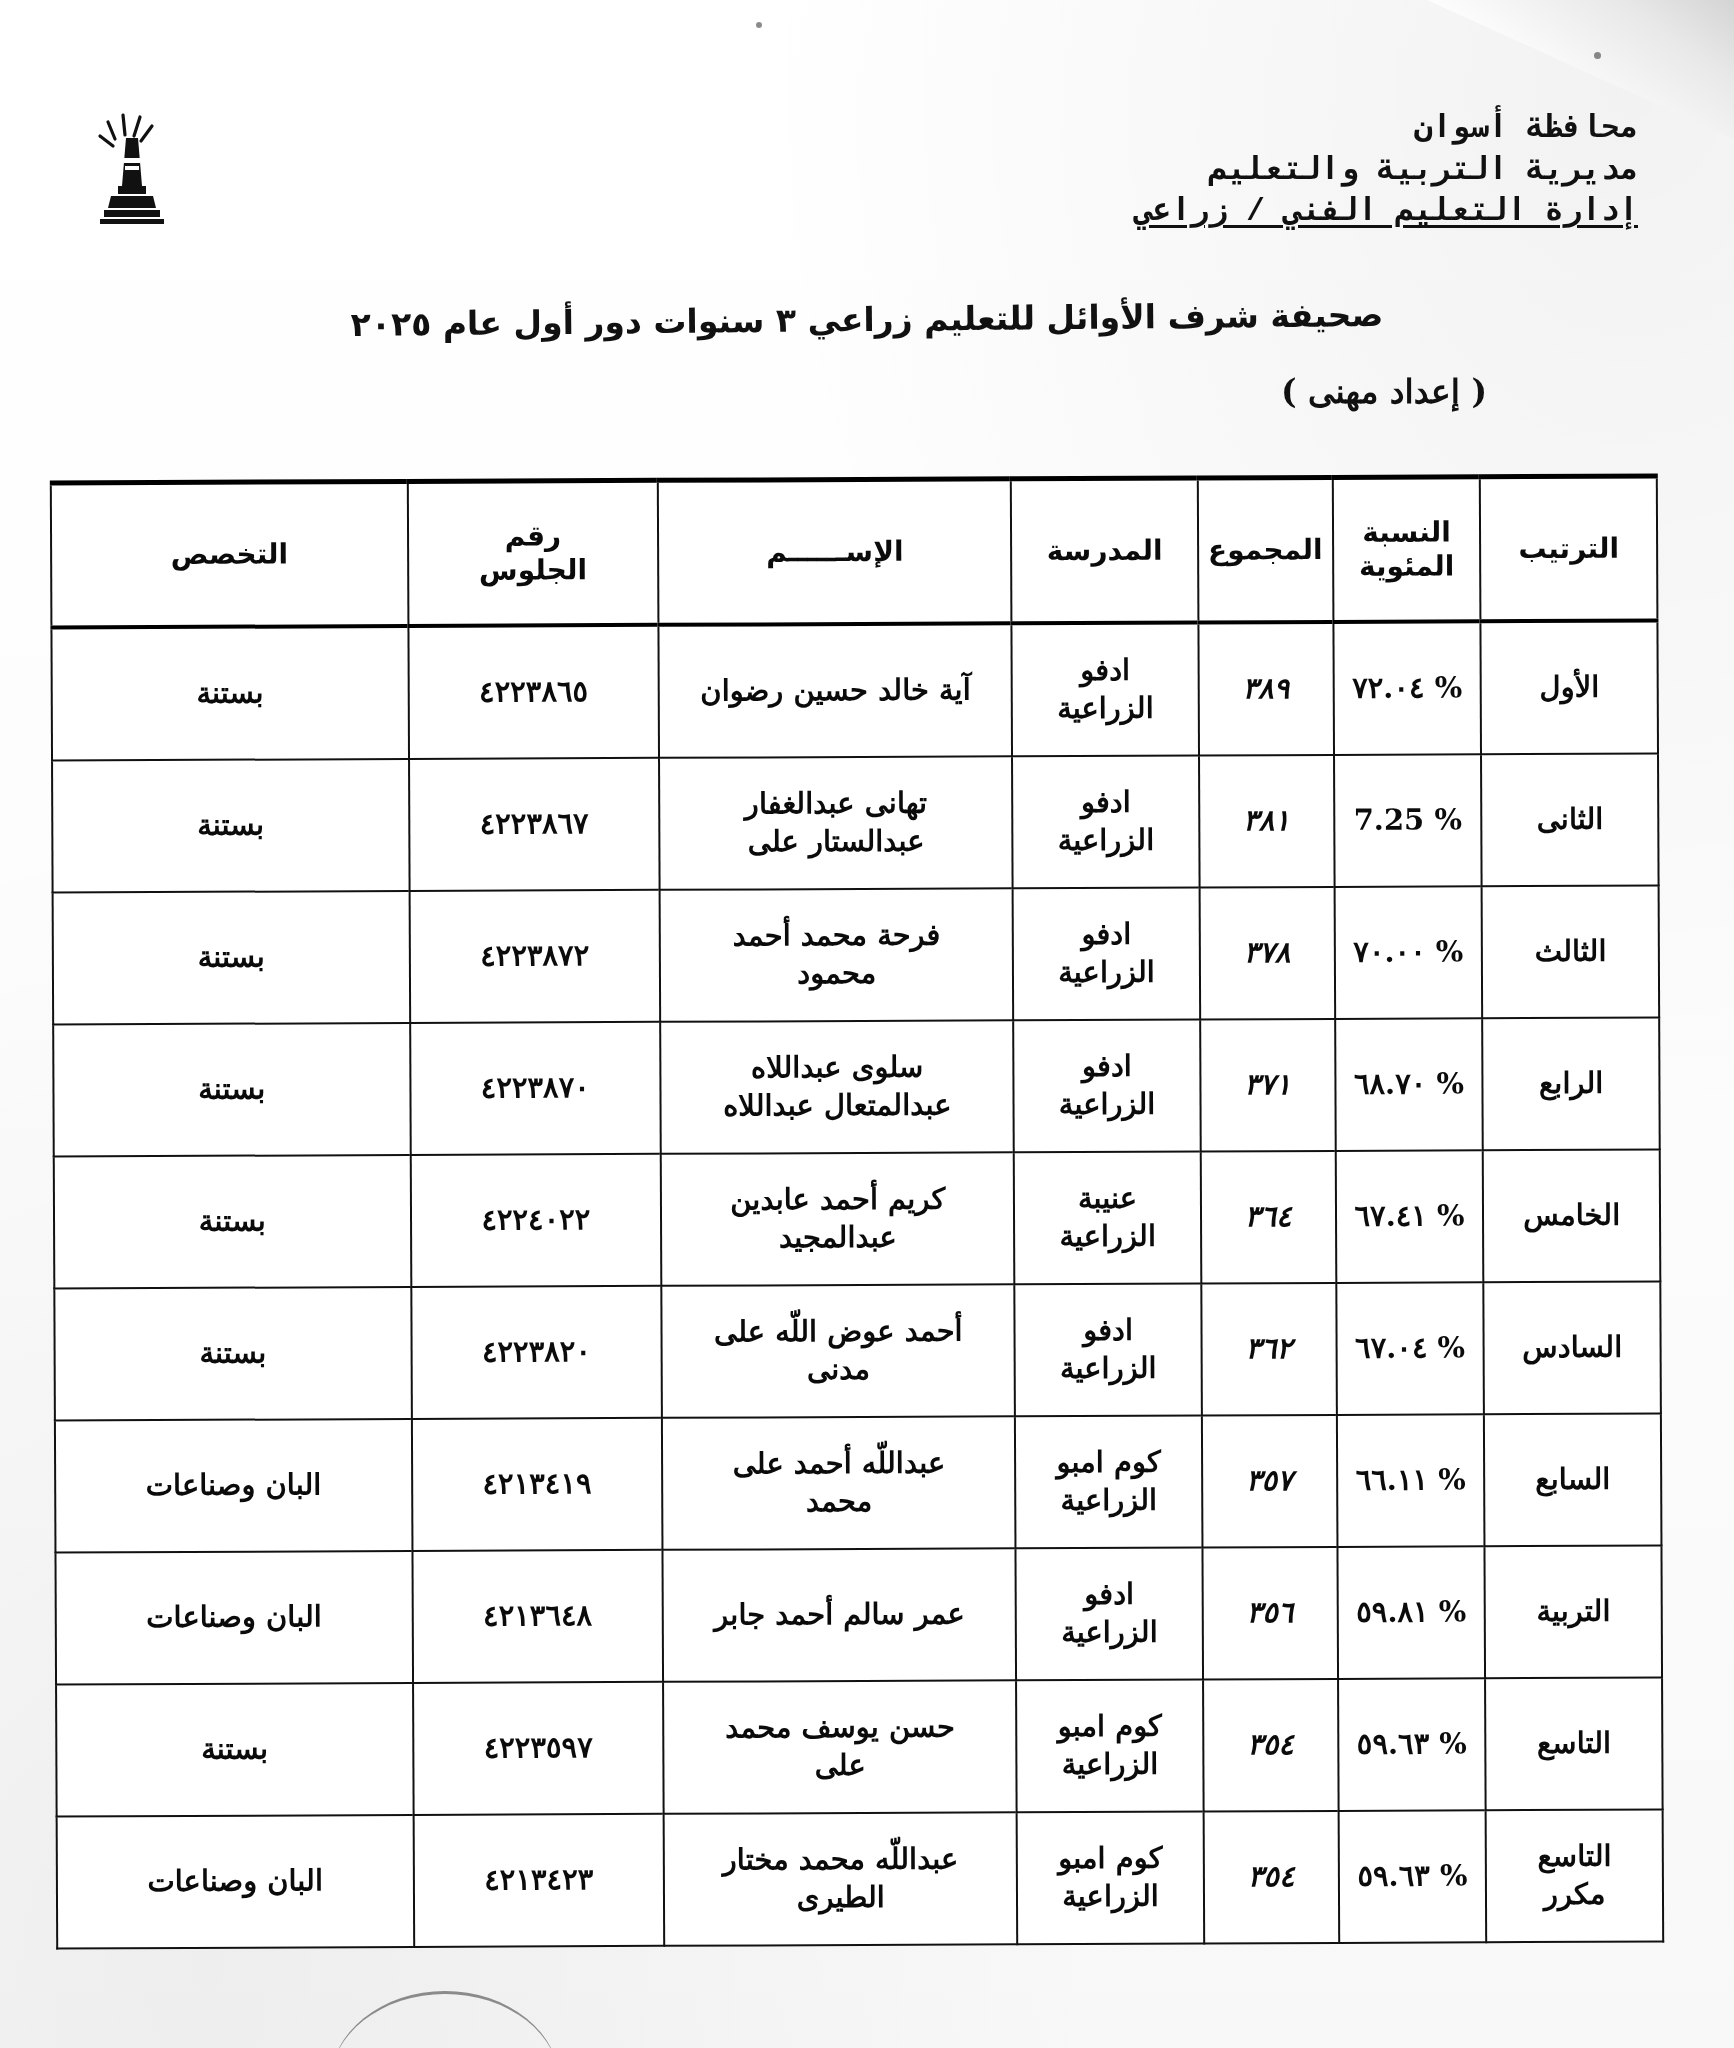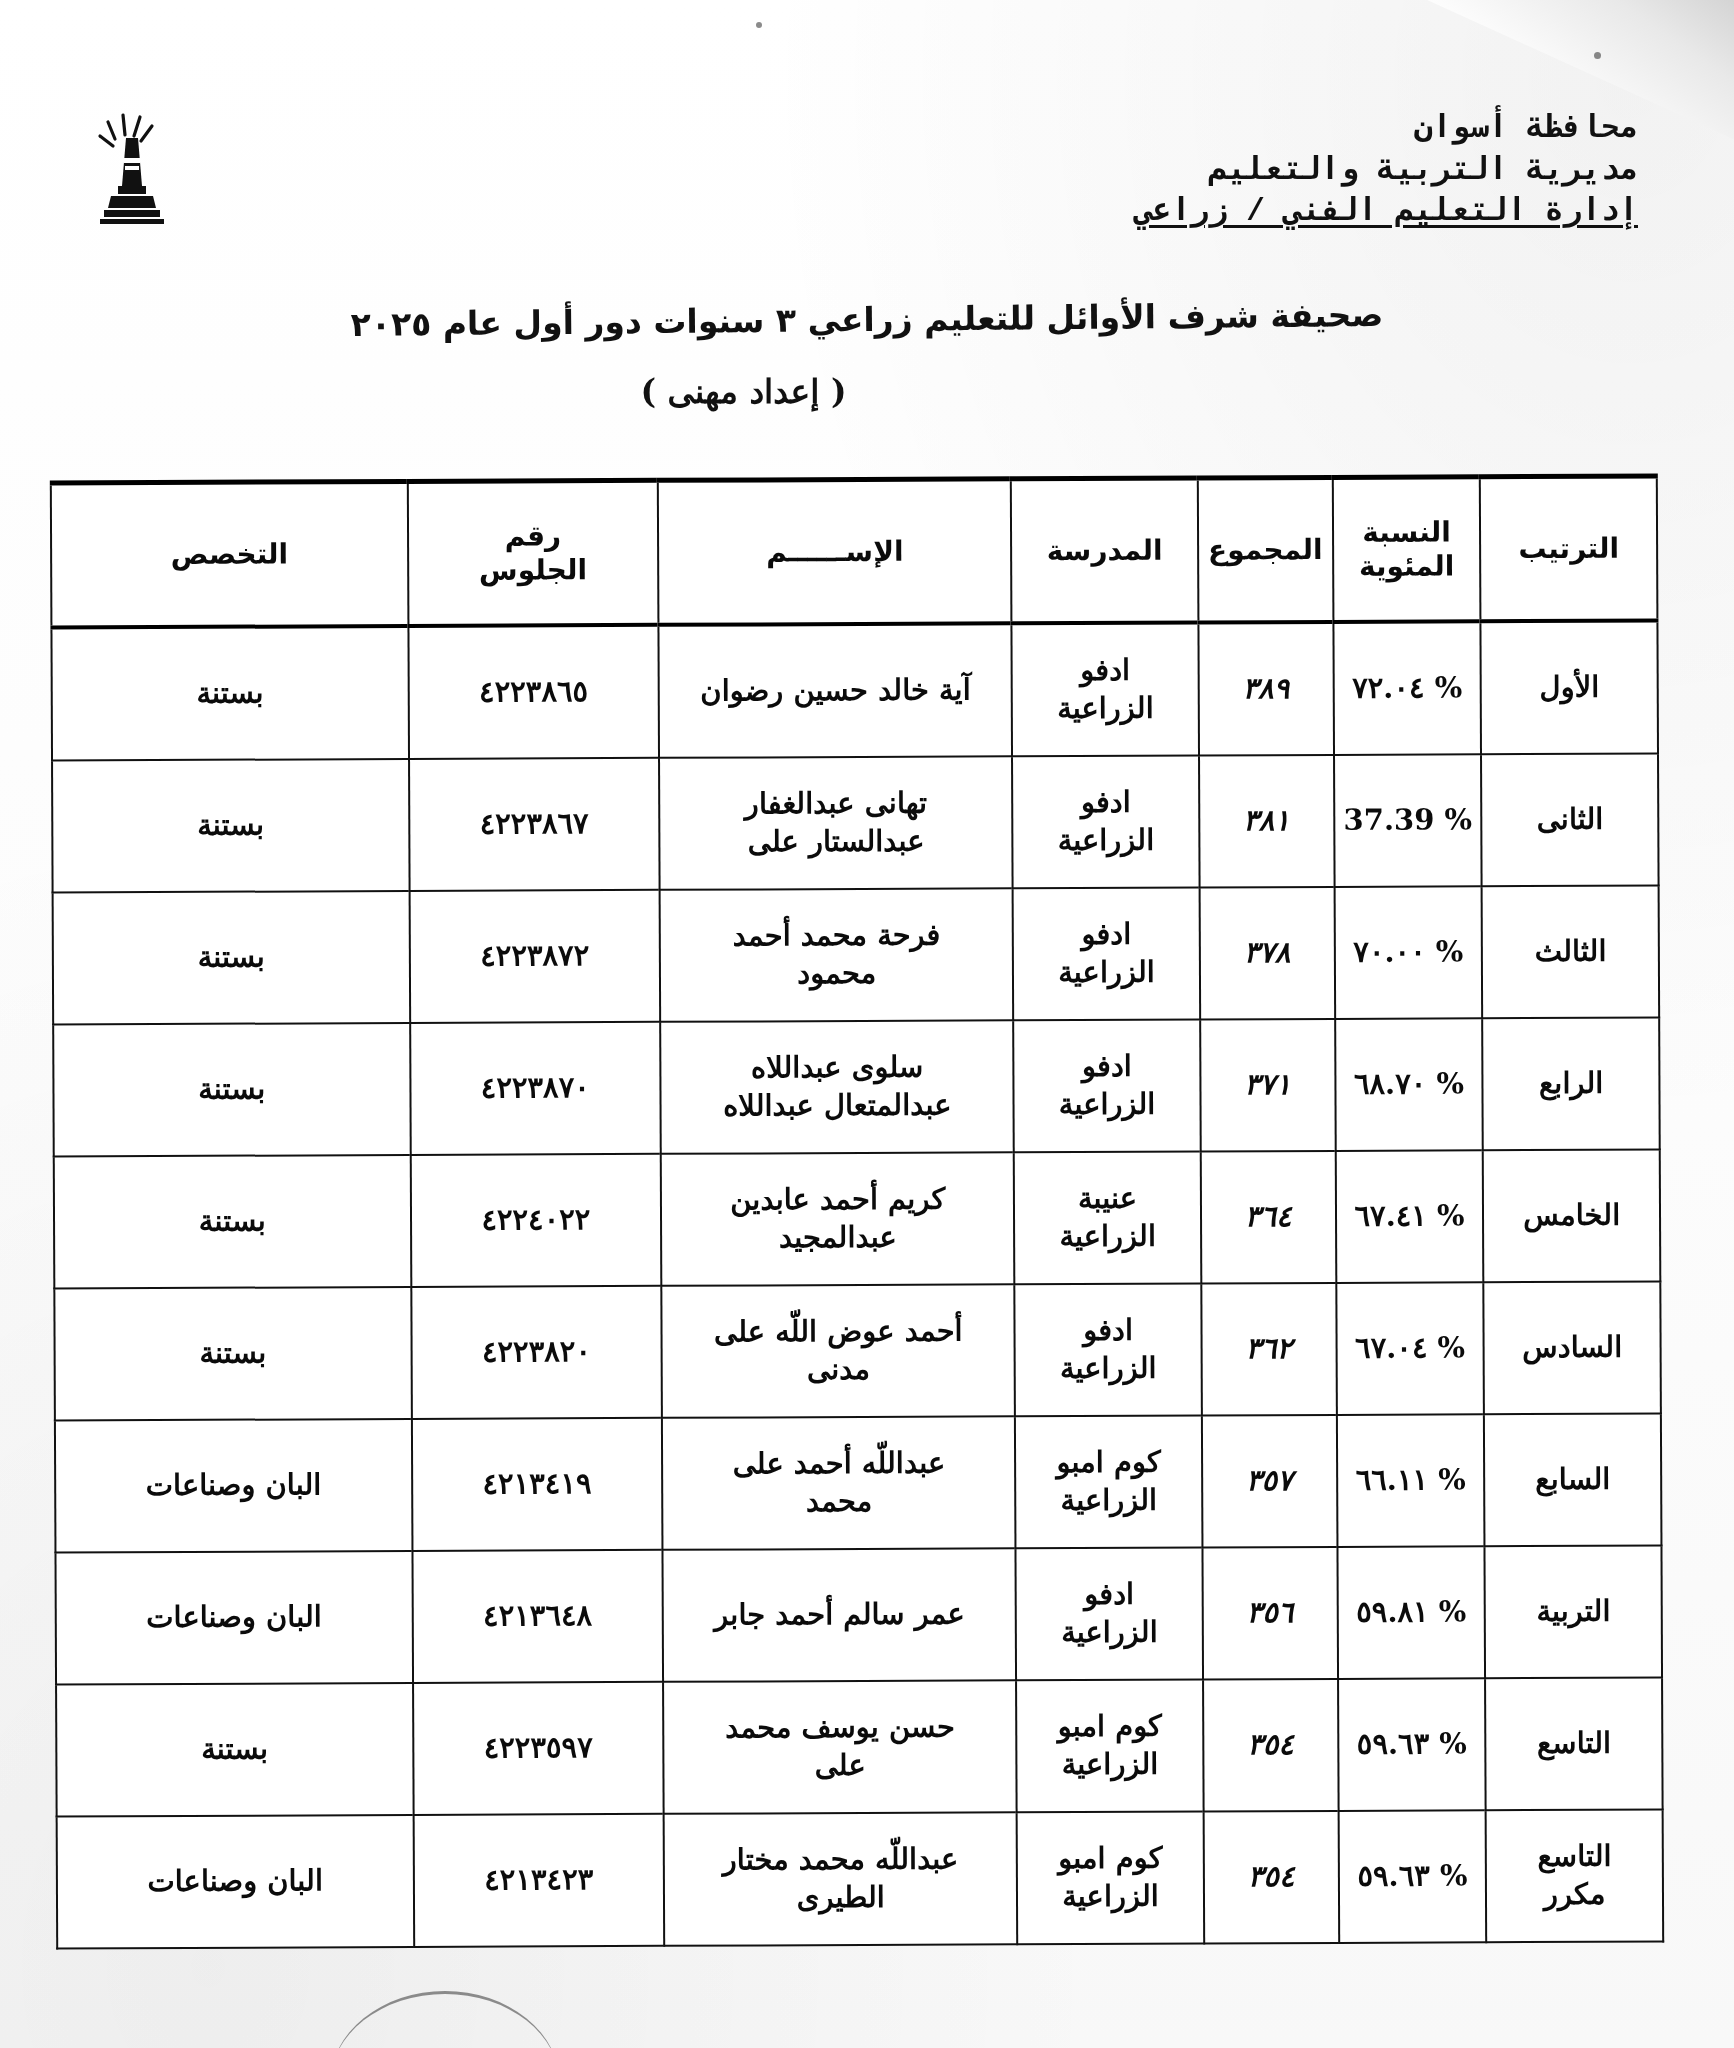--- a/index.html
+++ b/index.html
@@ -112,21 +112,20 @@
     font-size: 33px;
     color: #111;
     white-space: nowrap;
     transform: rotate(-0.55deg);
   }
   .doc-subtitle {
     position: absolute;
     top: 372px;
     left: 0;
     width: 1487px;
-    text-align: center;
     font-family: "DejaVu Serif", serif;
     font-weight: bold;
     font-size: 33px;
     color: #111;
   }
 
   
   .table-wrap {
     position: absolute;
     top: 477px;
@@ -256,21 +255,21 @@
         <td class="cell-multiline pct-cell">٧٢.٠٤ %</td>
         <td class="cell-multiline num">٣٨٩</td>
         <td class="cell-multiline school-cell">ادفو
 الزراعية</td>
         <td class="cell-multiline name-cell">آية خالد حسين رضوان</td>
         <td class="cell-multiline seat-cell">٤٢٢٣٨٦٥</td>
         <td class="cell-multiline spec-cell">بستنة</td>
       </tr>
       <tr>
         <td class="cell-multiline">الثانى</td>
-        <td class="cell-multiline pct-cell">37.39 %</td>
+        <td class="cell-multiline pct-cell">7.25 %</td>
         <td class="cell-multiline num">٣٨١</td>
         <td class="cell-multiline school-cell">ادفو
 الزراعية</td>
         <td class="cell-multiline name-cell">تهانى عبدالغفار
 عبدالستار على</td>
         <td class="cell-multiline seat-cell">٤٢٢٣٨٦٧</td>
         <td class="cell-multiline spec-cell">بستنة</td>
       </tr>
       <tr>
         <td class="cell-multiline">الثالث</td>

